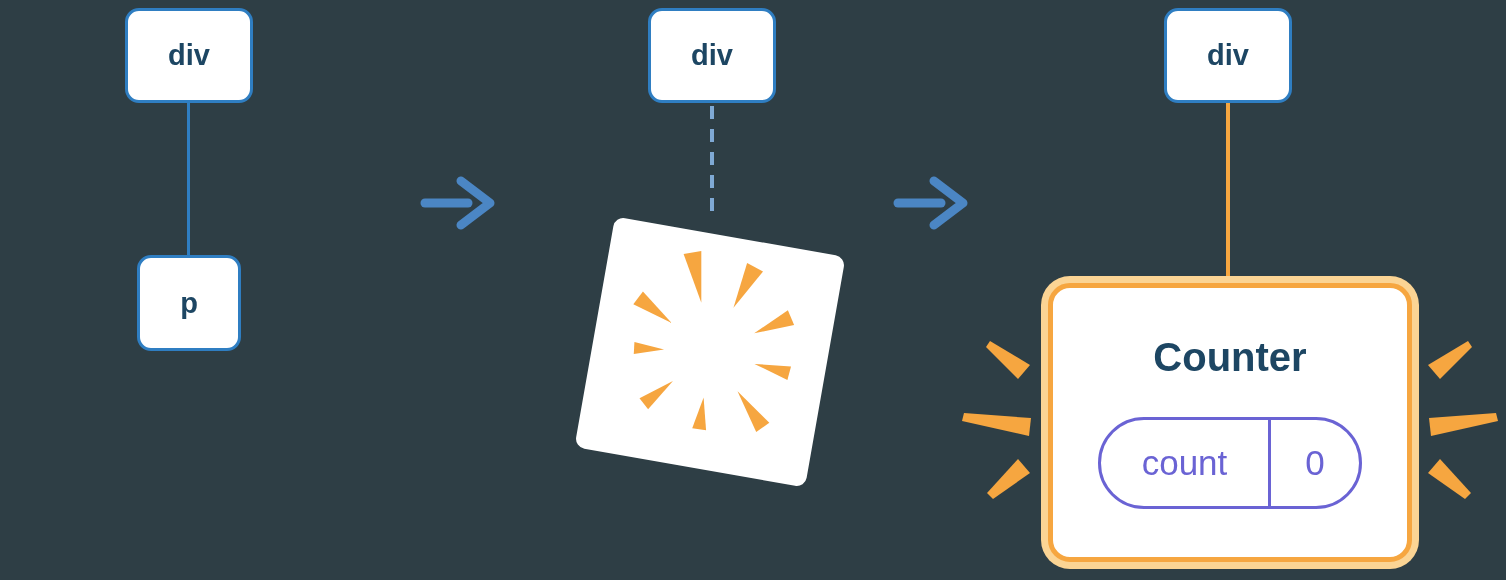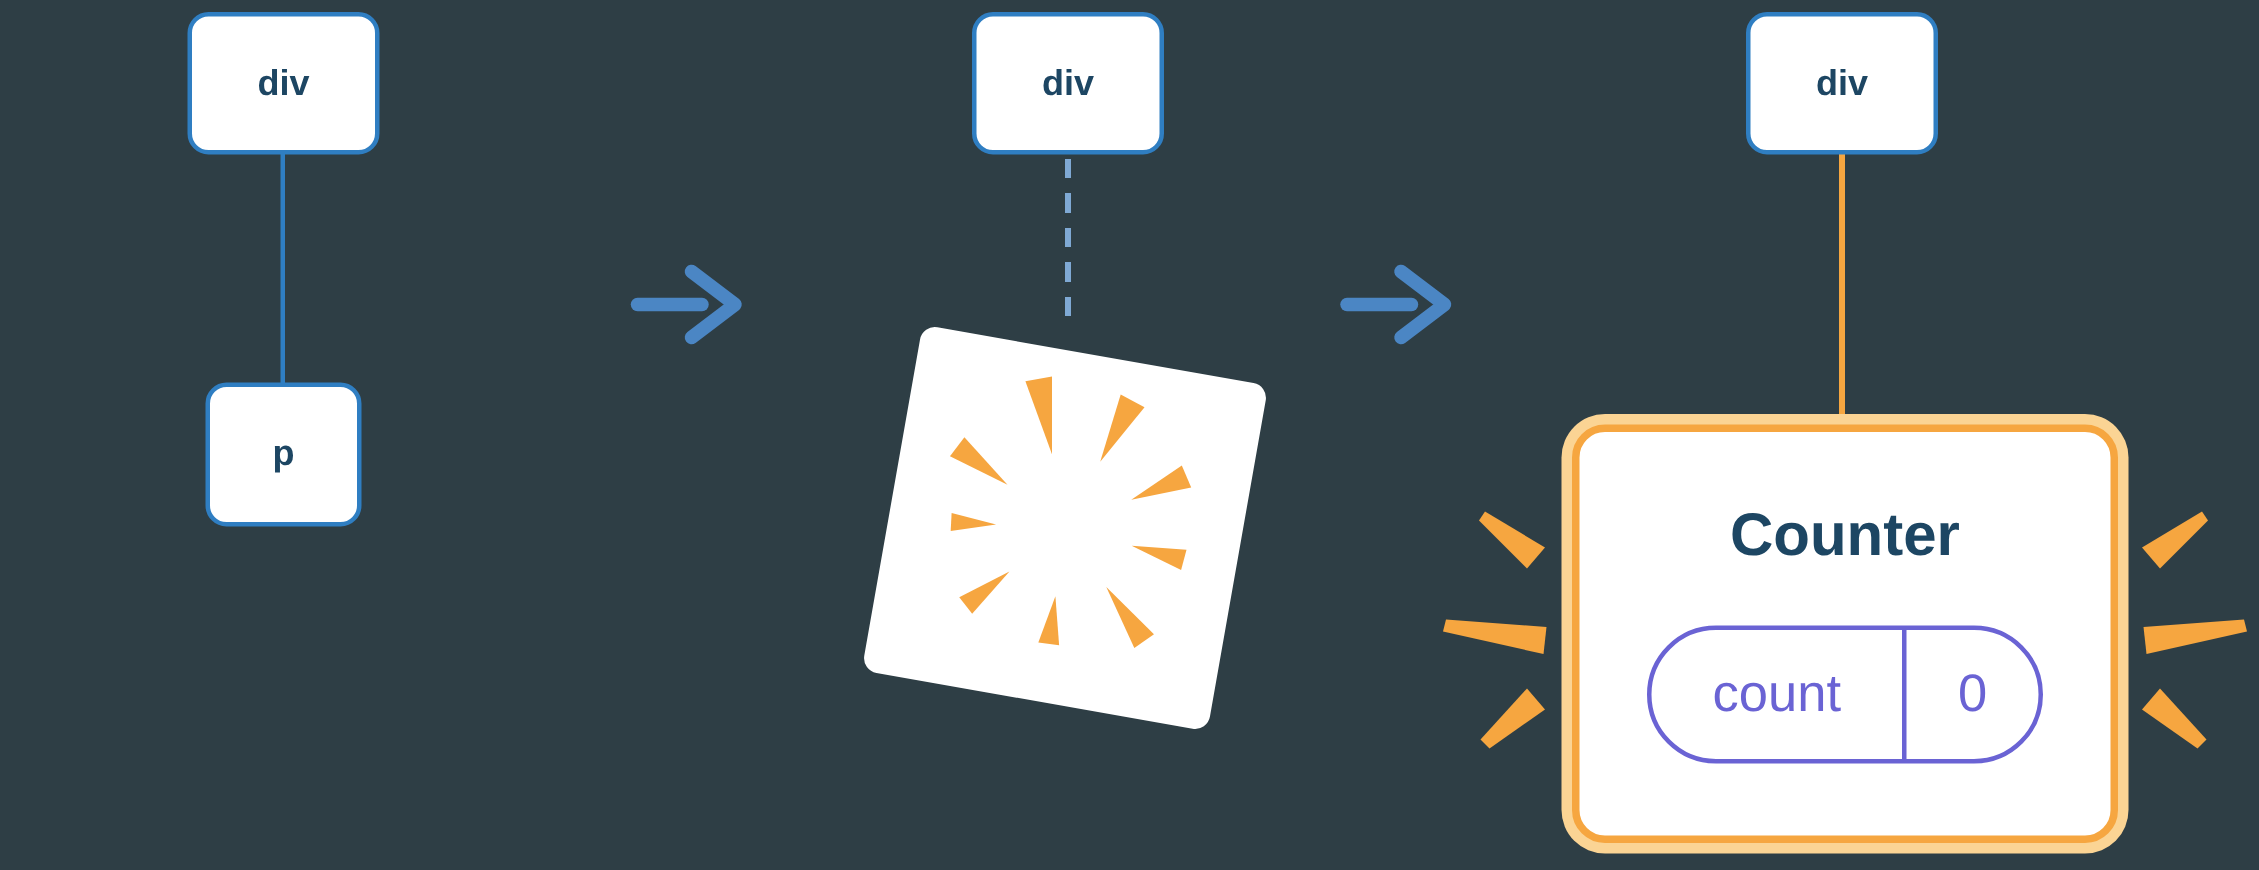--- a/index.html
+++ b/index.html
@@ -11,21 +11,21 @@
     --accent-orange:#F6A640;
     --accent-orange-light:#FBD494;
     --state-indigo:#6A63D4;
   }
   *{box-sizing:border-box;margin:0;padding:0}
   body{font-family:"Liberation Sans",sans-serif;background:#1c2428}
   .canvas{position:relative;width:1506px;height:580px;background:var(--background);overflow:hidden}
   .stage{display:contents}
   .node{position:absolute;background:#fff;border:3px solid var(--node-border-blue);border-radius:14px;
         display:flex;align-items:center;justify-content:center}
-  .node-label{font-size:24px;font-weight:600;color:var(--label-navy);line-height:1}
+  .node-label{font-size:29px;font-weight:600;color:var(--label-navy);line-height:1}
   .connector{position:absolute}
   .connector.blue{background:var(--node-border-blue)}
   .connector.orange{background:var(--accent-orange)}
   .connector.dashed{background:repeating-linear-gradient(to bottom,var(--dashed-blue) 0 13px,transparent 13px 23px)}
   .arrow{position:absolute}
   .arrow-stroke{stroke:var(--arrow-blue);stroke-width:9;stroke-linecap:round;stroke-linejoin:round;fill:none}
   .poof{position:absolute;width:234px;height:234px;background:#fff;border-radius:10px;transform:rotate(10deg)}
   .burst path{fill:var(--accent-orange)}
   .counter-card{position:absolute;background:#fff;border:5px solid var(--accent-orange);
         box-shadow:0 0 0 7px var(--accent-orange-light);border-radius:22px;

